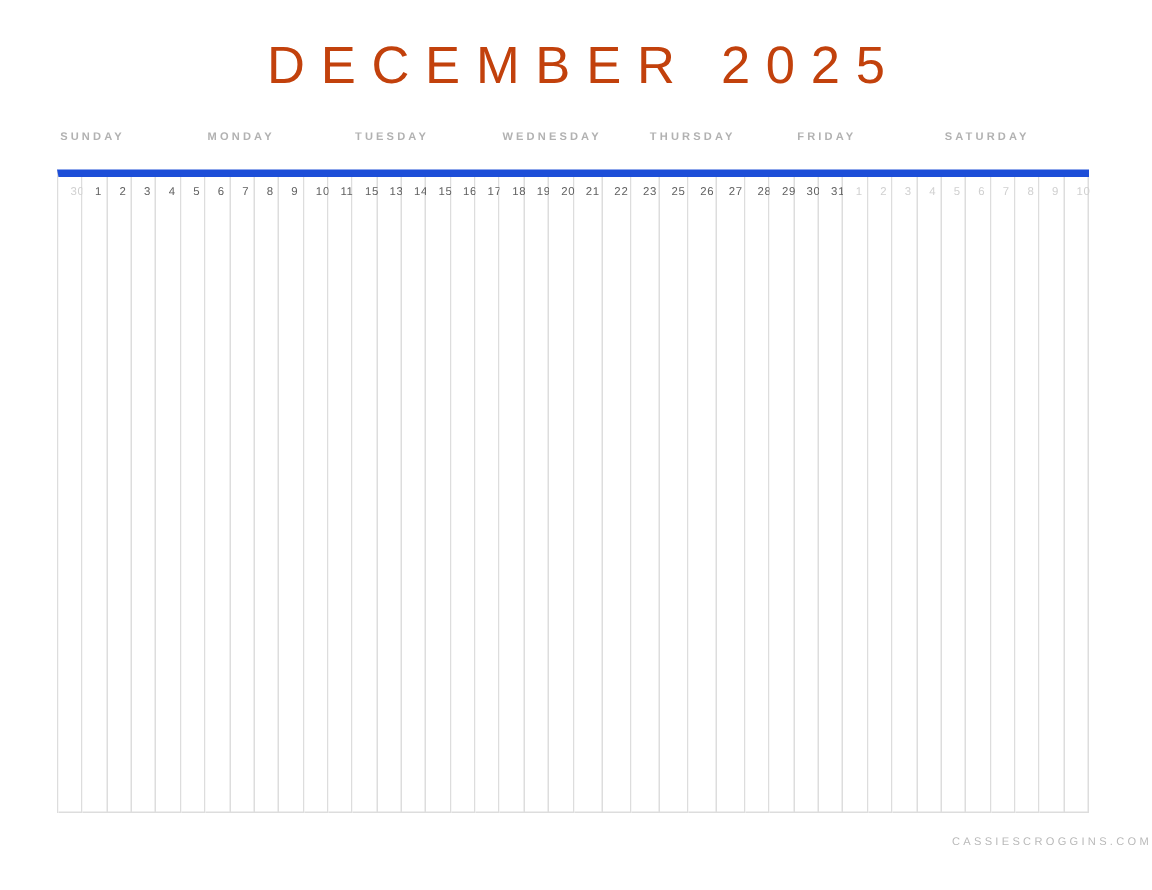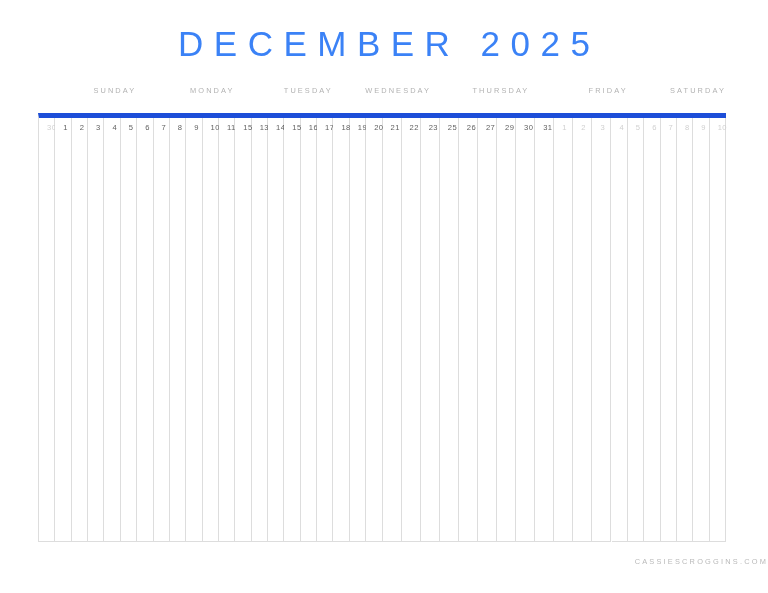--- a/index.html
+++ b/index.html
@@ -29,42 +29,42 @@
     left: 0;
     top: 26px;
     width: 768px;
     text-align: center;
   }
   .cal-title {
     display: inline-block;
     font-family: "Liberation Sans", sans-serif;
     font-size: 35px;
     font-weight: 300;
-    color: #3b82f6;
+    color: #c2410c;
     letter-spacing: 10.5px;
     text-indent: 10.5px;
     line-height: 1;
     white-space: nowrap;
   }
 
   
   .weekdays {
     position: absolute;
     left: 38px;
     top: 86px;
     width: 688px;
     display: flex;
     flex-direction: row;
   }
   .weekday {
     flex: 1 1 0;
-    text-align: right;
+    text-align: left;
     font-family: "Liberation Sans", sans-serif;
     font-size: 7.4px;
-    font-weight: 400;
+    font-weight: 700;
     color: #b2b2b2;
     letter-spacing: 2.1px;
     text-indent: 2.1px;
     text-transform: uppercase;
     line-height: 10px;
     white-space: nowrap;
   }
 
   
   .grid {
@@ -234,20 +234,23 @@
         </div>
         <div class="day-cell">
           <span class="day-num">26</span>
         </div>
         <div class="day-cell">
           <span class="day-num">27</span>
         </div>
       </div>
       <div class="week-row">
         <div class="day-cell">
+          <span class="day-num">28</span>
+        </div>
+        <div class="day-cell">
           <span class="day-num">29</span>
         </div>
         <div class="day-cell">
           <span class="day-num">30</span>
         </div>
         <div class="day-cell">
           <span class="day-num">31</span>
         </div>
         <div class="day-cell adjacent">
           <span class="day-num">1</span>

